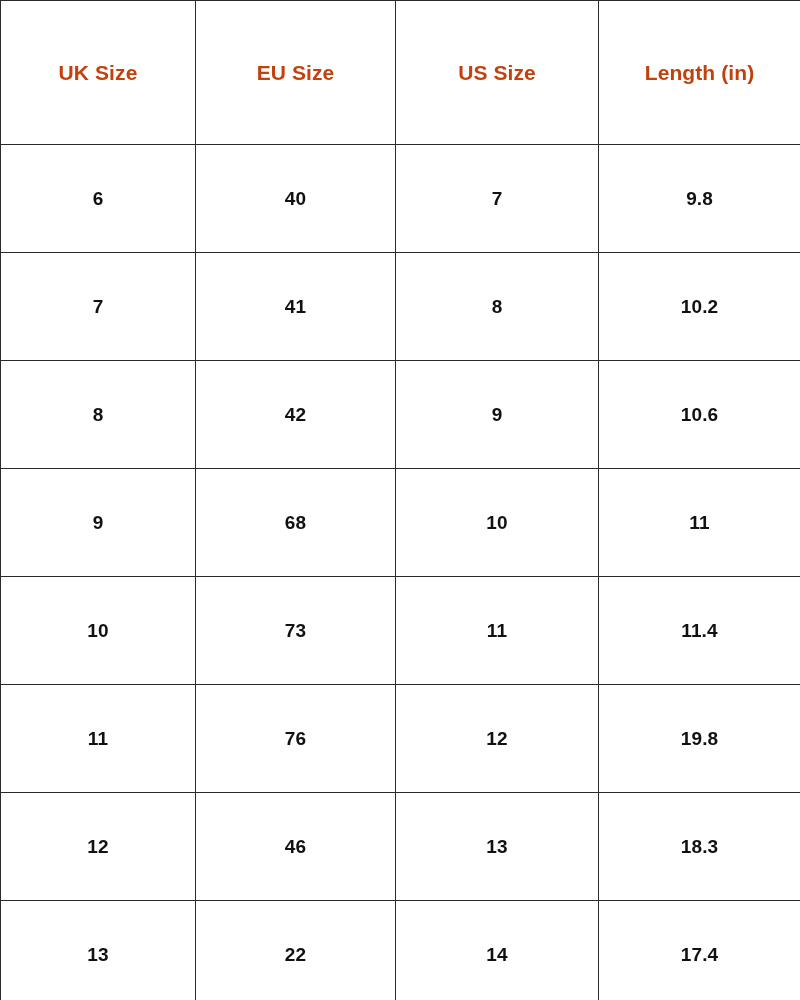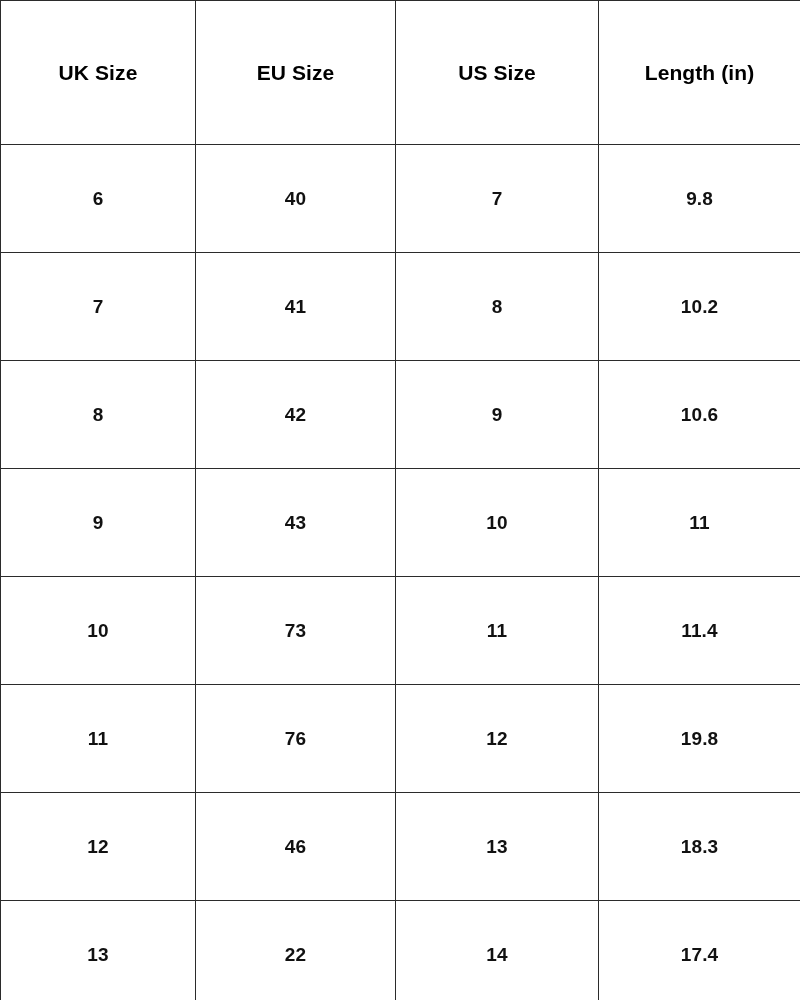--- a/index.html
+++ b/index.html
@@ -41,21 +41,21 @@
     vertical-align: middle;
     padding: 0;
     margin: 0;
     background: #ffffff;
   }
   table.size-table thead th {
     height: 143px;
     font-size: 21px;
     font-weight: 700;
     letter-spacing: 0.1px;
-    color: #000000;
+    color: #c2410c;
   }
   table.size-table tbody td {
     height: 107px;
     font-size: 19px;
     font-weight: 700;
     letter-spacing: 0.1px;
     color: #111111;
   }
   .cell-text {
     display: inline-block;
@@ -103,21 +103,21 @@
         <td><span class="cell-text">10.2</span></td>
       </tr>
       <tr>
         <td><span class="cell-text">8</span></td>
         <td><span class="cell-text">42</span></td>
         <td><span class="cell-text">9</span></td>
         <td><span class="cell-text">10.6</span></td>
       </tr>
       <tr>
         <td><span class="cell-text">9</span></td>
-        <td><span class="cell-text">43</span></td>
+        <td><span class="cell-text">68</span></td>
         <td><span class="cell-text">10</span></td>
         <td><span class="cell-text">11</span></td>
       </tr>
       <tr>
         <td><span class="cell-text">10</span></td>
         <td><span class="cell-text">73</span></td>
         <td><span class="cell-text">11</span></td>
         <td><span class="cell-text">11.4</span></td>
       </tr>
       <tr>

